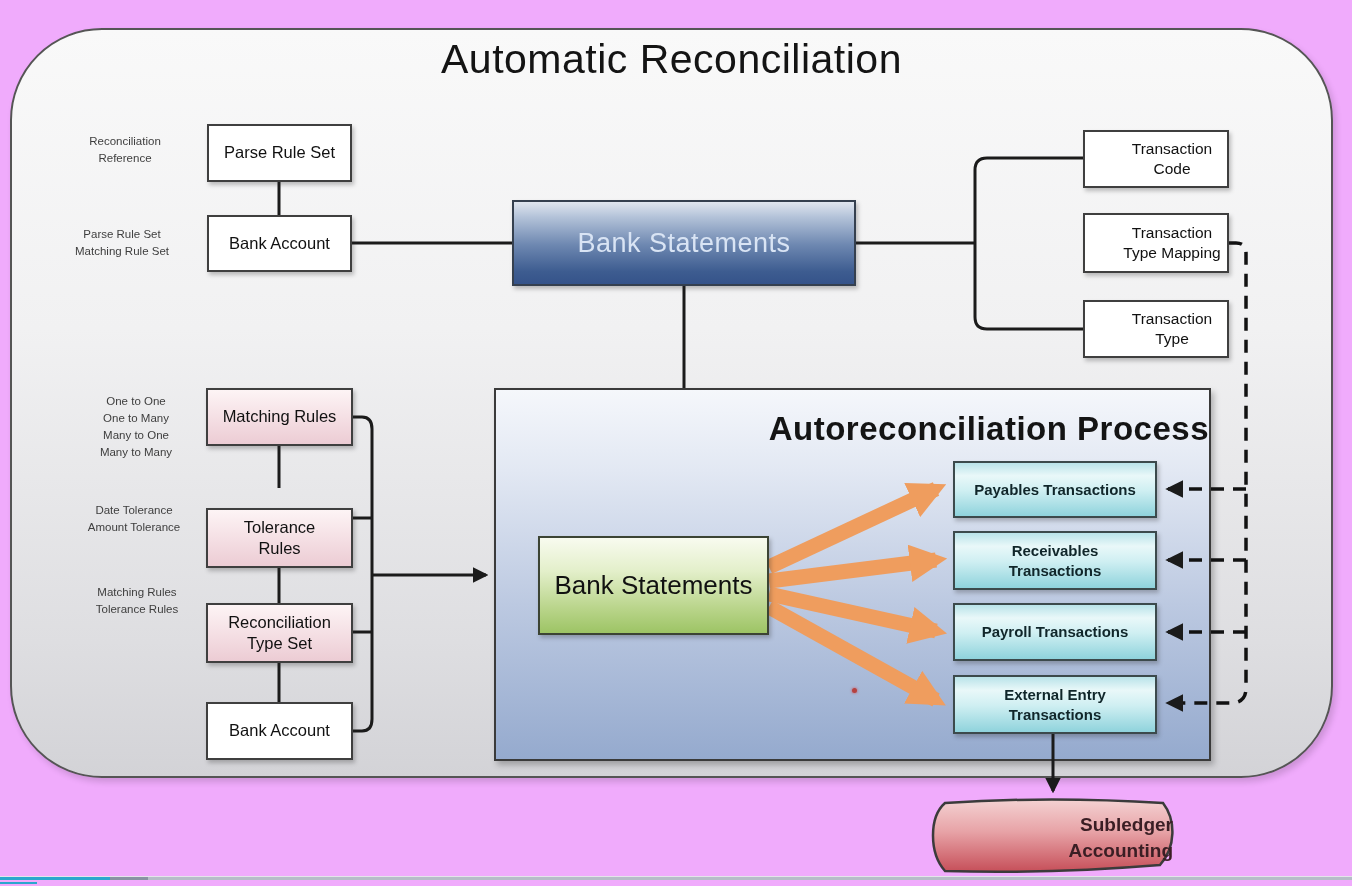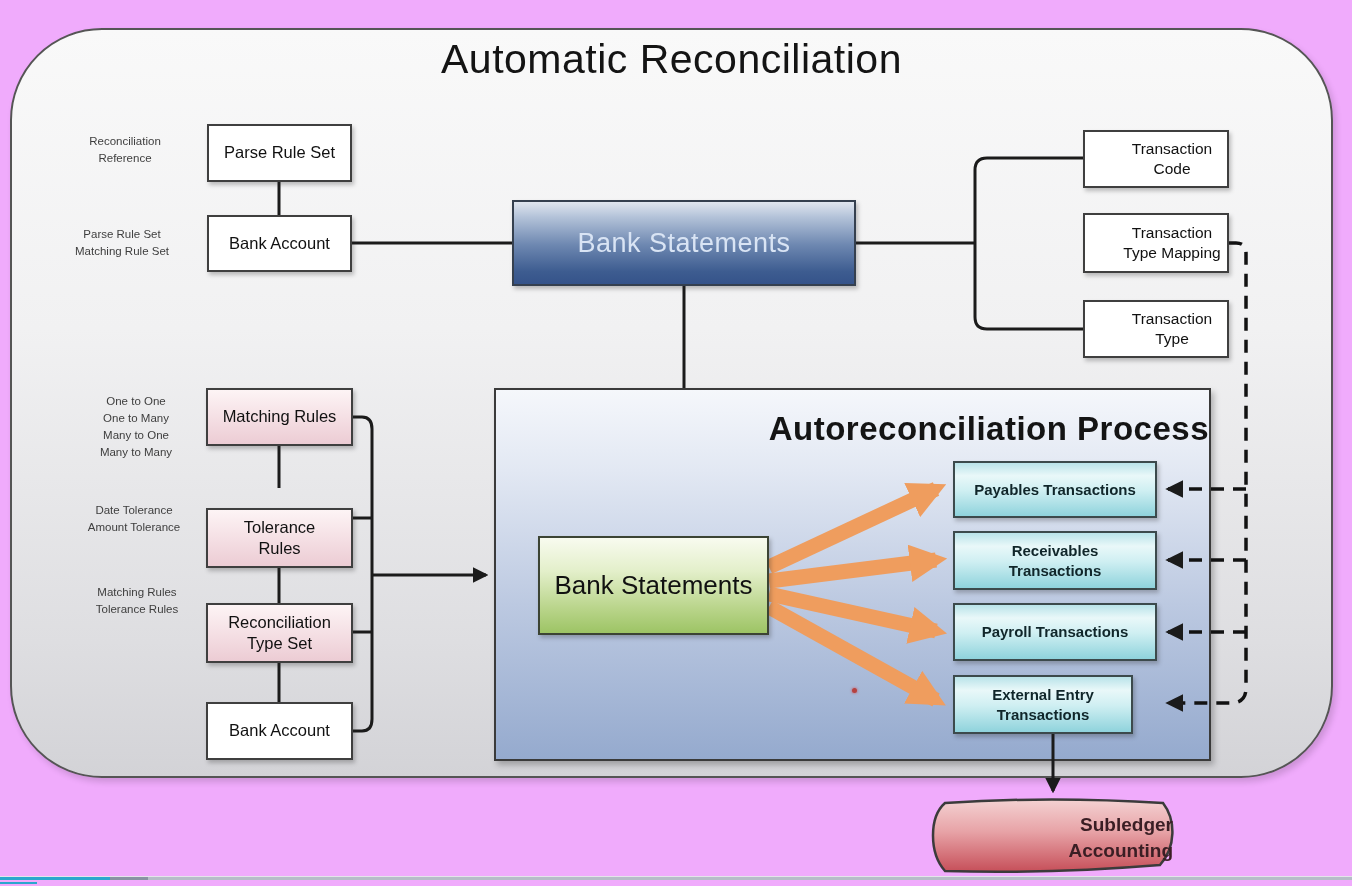--- a/index.html
+++ b/index.html
@@ -60,21 +60,21 @@
   #node-tmap{left:1083px;top:213px;width:146px;height:60px;}
   #node-ttype{left:1083px;top:300px;width:146px;height:58px;}
   #node-match{left:206px;top:388px;width:147px;height:58px;}
   #node-tol{left:206px;top:488px;width:147px;height:60px;margin-top:20px;}
   #node-recon{left:206px;top:603px;width:147px;height:60px;}
   #node-bank-bot{left:206px;top:702px;width:147px;height:58px;}
   #node-green{left:538px;top:536px;width:231px;height:99px;}
   #node-payables{left:953px;top:461px;width:204px;height:57px;}
   #node-receivables{left:953px;top:531px;width:204px;height:59px;}
   #node-payroll{left:953px;top:603px;width:204px;height:58px;}
-  #node-external{left:953px;top:675px;width:180px;height:59px;}
+  #node-external{left:953px;top:675px;width:204px;height:59px;}
   
   .note{
     position:absolute;font-size:11.5px;line-height:17px;color:#3e3e3e;
     text-align:center;z-index:4;
   }
   #note-reconref{left:50px;top:133px;width:150px;}
   #note-parsematch{left:38px;top:226px;width:168px;}
   #note-modes{left:60px;top:393px;width:152px;}
   #note-toltypes{left:50px;top:502px;width:168px;}
   #note-rulerefs{left:52px;top:584px;width:170px;}

